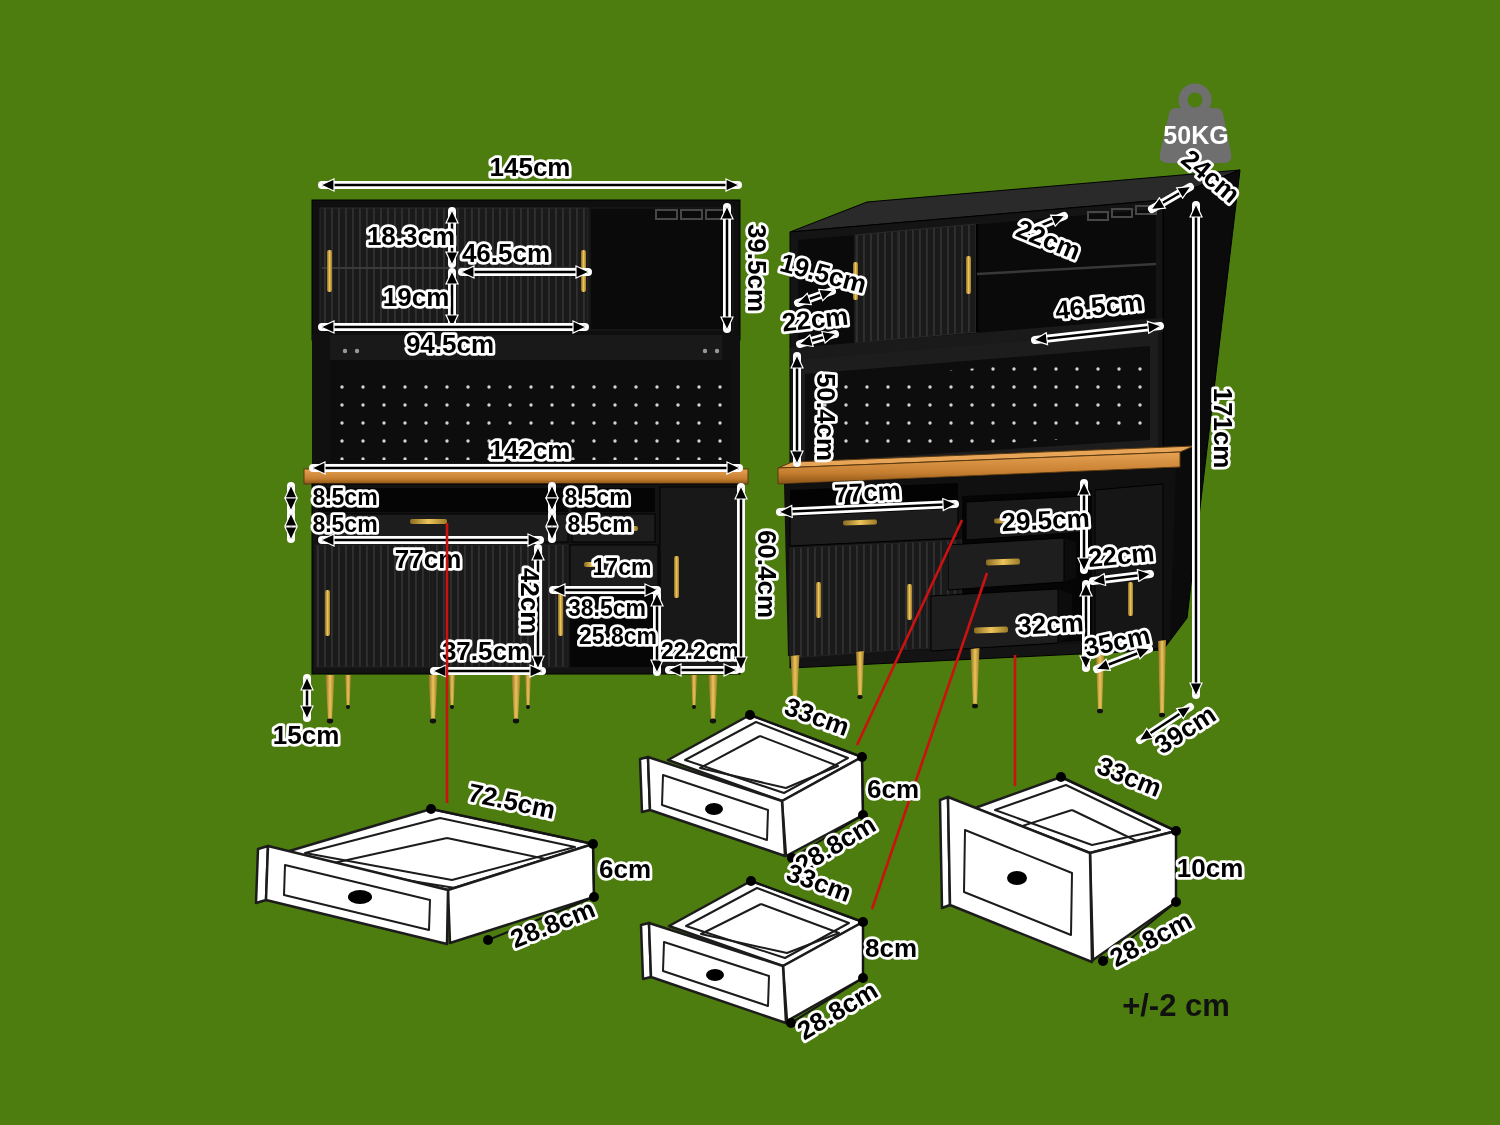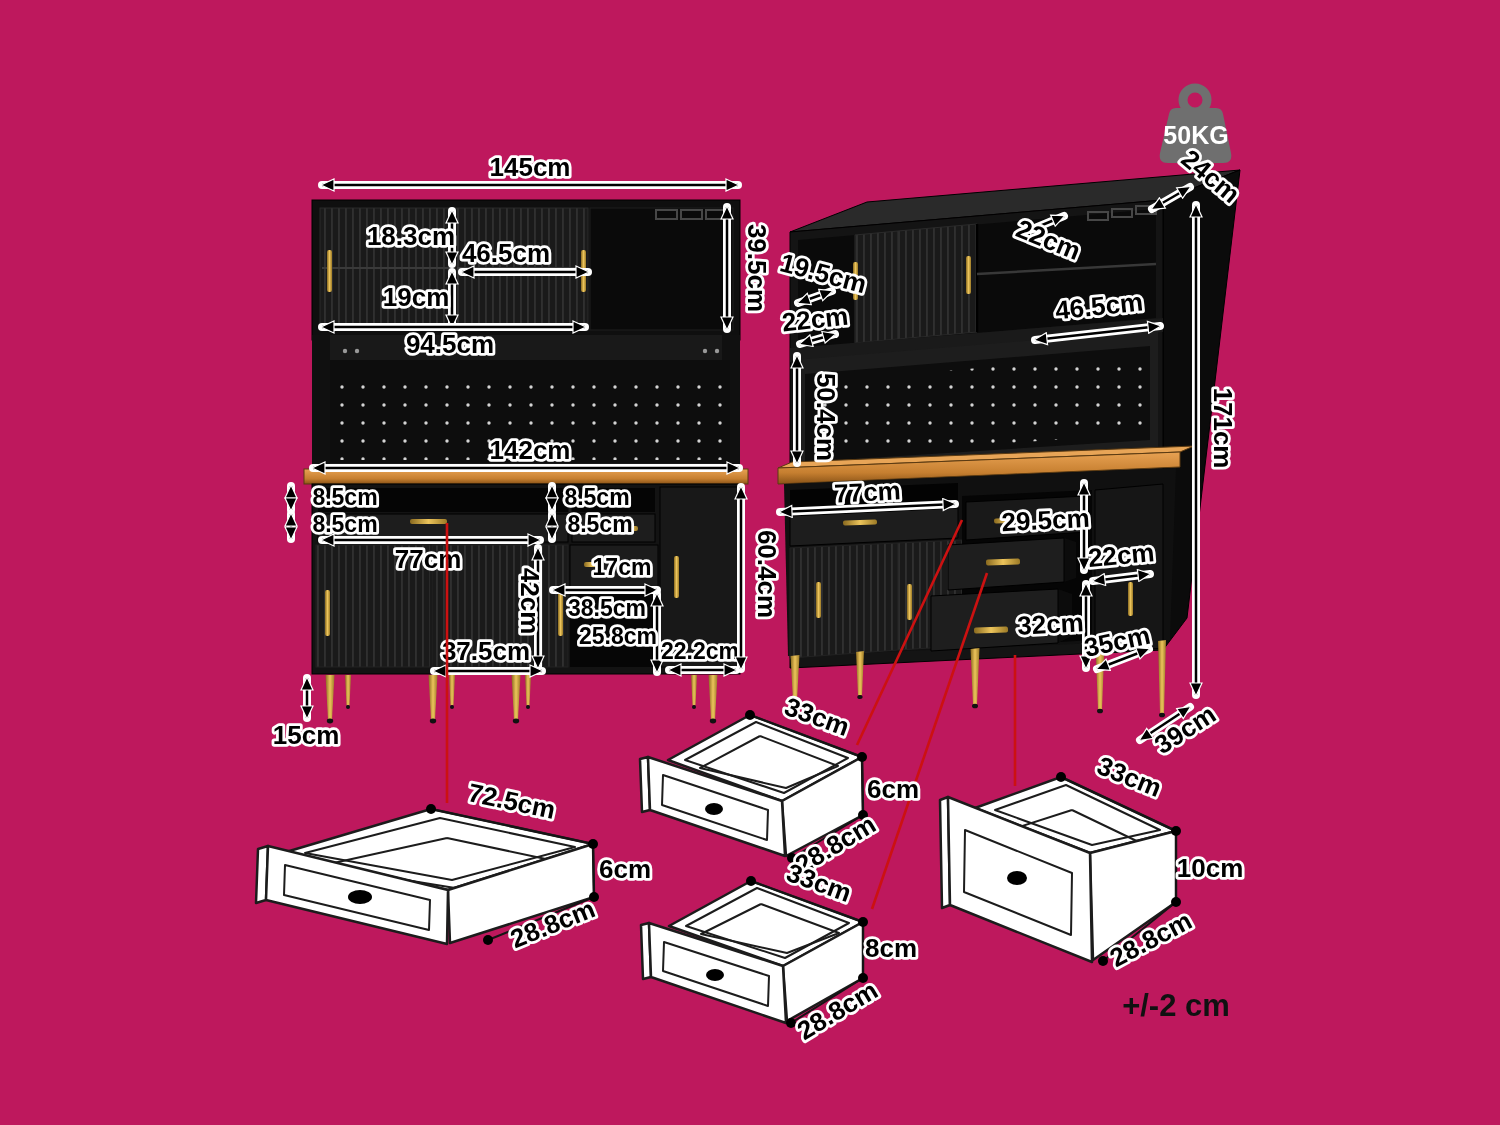--- a/index.html
+++ b/index.html
@@ -1,16 +1,16 @@
 <!DOCTYPE html>
 <html><head>
 <meta charset="utf-8">
 <style>
   html,body{margin:0;padding:0;background:#ffffff;}
-  .stage{position:relative;width:1500px;height:1125px;background:#be185d;overflow:hidden;}
+  .stage{position:relative;width:1500px;height:1125px;background:#4d7c0f;overflow:hidden;}
   .dim{font-family:"Liberation Sans",sans-serif;font-weight:bold;font-size:26px;fill:#000;
        stroke:#ffffff;stroke-width:5.5;paint-order:stroke;stroke-linejoin:round;text-anchor:middle;}
   .dim-sm{font-size:23px;}
   .note{font-family:"Liberation Sans",sans-serif;font-weight:bold;font-size:31px;fill:#111;text-anchor:middle;}
   .kg{font-family:"Liberation Sans",sans-serif;font-weight:bold;font-size:25px;fill:#fff;text-anchor:middle;stroke:none;}
   .cas{stroke:#ffffff;stroke-width:8;fill:none;stroke-linecap:round;}
   .dl{stroke:#000;stroke-width:2.5;fill:none;marker-start:url(#ah);marker-end:url(#ah);}
   .thin{stroke:#151515;stroke-width:2;fill:none;}
   .outl{fill:#ffffff;stroke:#1c1c1c;stroke-width:2.5;stroke-linejoin:round;}
   .inl{fill:none;stroke:#1c1c1c;stroke-width:2;stroke-linejoin:round;}

